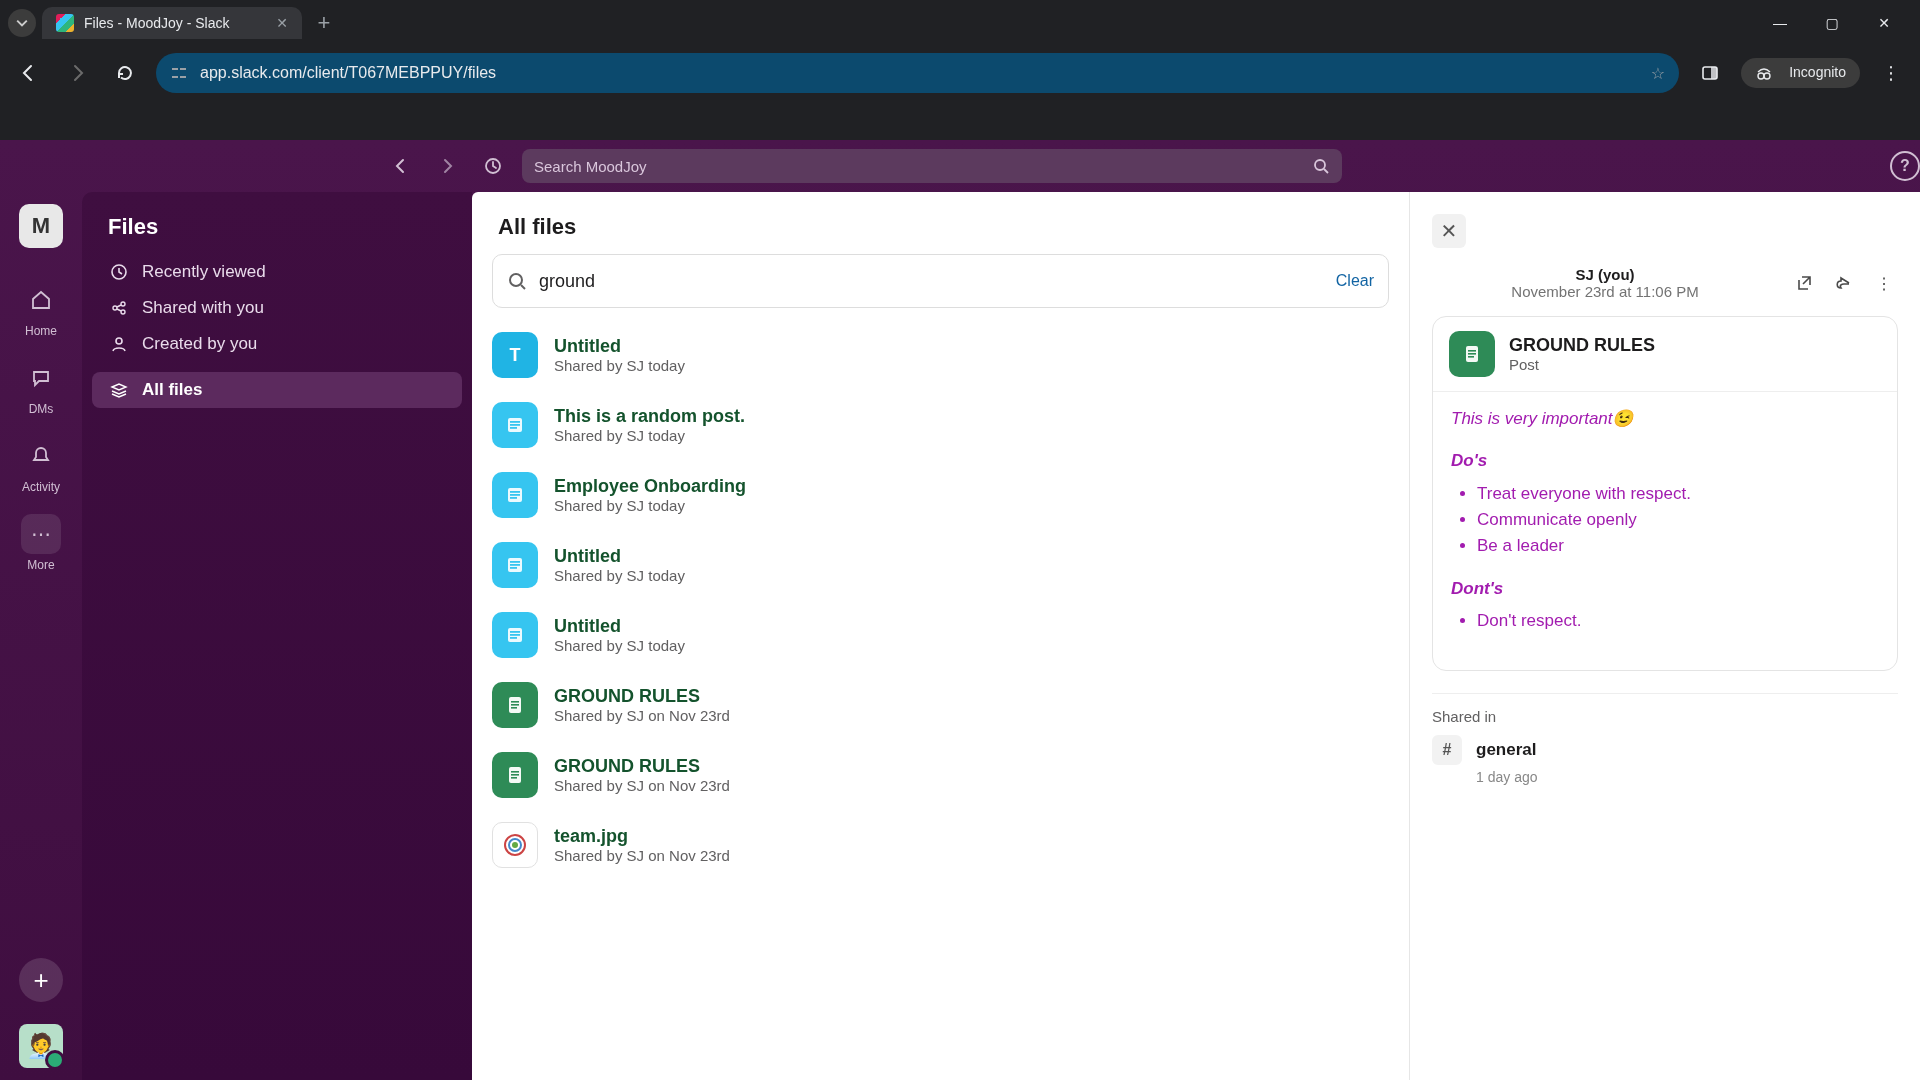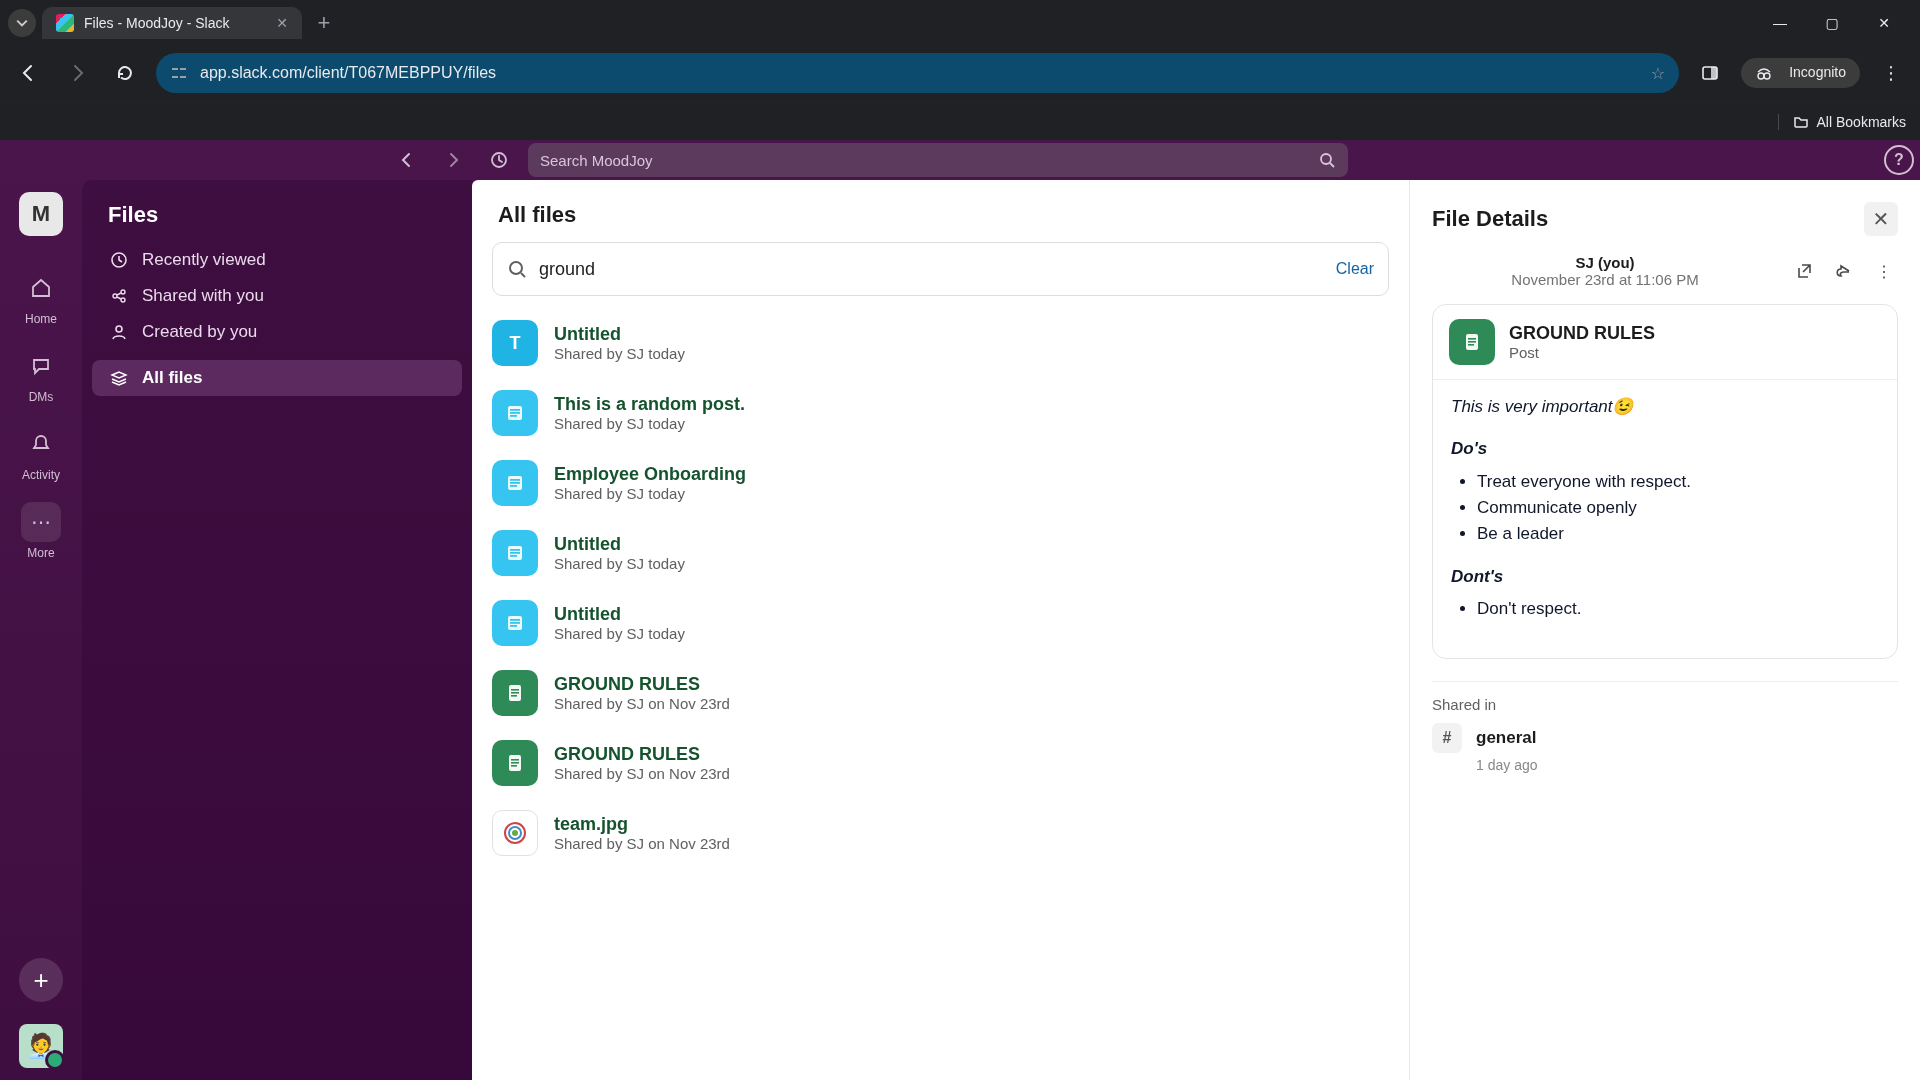--- a/index.html
+++ b/index.html
@@ -22,21 +22,21 @@
 .nav-btn.enabled { color:#e8eaed; }
 .url-bar { flex:1; background:#0c4a6e; border-radius:22px; height:40px; display:flex; align-items:center; padding:0 14px; gap:12px; color:#e8eaed;}
 .url-text { color:#e8eaed; font-size:16px; flex:1;}
 .url-icon { color:#9aa0a6; font-size:16px; }
 .incognito-chip { background:#3c3c3c; border-radius:20px; padding:6px 14px; display:flex; align-items:flex-start; gap:16px; color:#e8eaed; font-size:14px; font-weight:500;}
 .bookmark-bar { display:flex; justify-content:flex-end; align-items:center; height:38px; padding:0 14px; border-top:1px solid #3c3c3c20; }
 .all-bookmarks { color:#e8eaed; font-size:14px; display:flex; align-items:center; gap:8px; border-left:1px solid #4a4a4a; padding-left:14px;}
 
 
 .slack { position:absolute; top:140px; left:0; right:0; bottom:0; background: linear-gradient(180deg,#4a154b,#3f0e40); display:flex; flex-direction:column;}
-.slack-toolbar { height:40px; display:flex; align-items:center; padding:0 6px; gap:12px; }
+.slack-toolbar { height:52px; display:flex; align-items:center; padding:0 0; gap:12px; }
 .sp { flex:1; }
 .st-btn { width:34px; height:34px; display:flex; align-items:center; justify-content:center; color:#d1bfd3; border-radius:6px; cursor:pointer;}
 .slack-search { background:#5c3a5e; border-radius:8px; height:34px; width:820px; display:flex; align-items:center; padding:0 12px; gap:8px; color:#d9c6db; font-size:15px;}
 .slack-search .placeholder { flex:1; }
 .help-btn { margin-left:auto; width:30px; height:30px; border:2px solid #d1bfd3; border-radius:50%; color:#d1bfd3; display:flex; align-items:center; justify-content:center; font-weight:700;}
 
 .slack-body { flex:1; display:flex; min-height:0;}
 .rail { width:82px; display:flex; flex-direction:column; align-items:center; padding-top:12px; gap:8px; }
 .rail-ws { width:44px; height:44px; border-radius:10px; background:#e8e8e8; color:#333; font-size:22px; font-weight:700; display:flex; align-items:center; justify-content:center;}
 .rail-item { display:flex; flex-direction:column; align-items:center; gap:4px; color:#d1bfd3; padding:6px 0; width:64px; border-radius:10px; cursor:pointer;}
@@ -78,21 +78,21 @@
 .details-meta { display:flex; align-items:center; margin-top:18px; gap:12px;text-align:center;}
 .details-meta .who { flex:1;}
 .details-meta .who .author { font-size:15px; font-weight:700; color:#1d1c1d;}
 .details-meta .who .when { font-size:15px; color:#737373;}
 .details-meta .actbtn { width:28px; height:28px; display:flex; align-items:center; justify-content:center; color:#4a4a4a; cursor:pointer;}
 .doc-card { border:1px solid #e4e4e4; border-radius:14px; margin-top:16px; padding:0; }
 .doc-card-head { display:flex; align-items:center; gap:14px; padding:14px 16px; border-bottom:1px solid #eee;}
 .doc-card-head .dicon { width:46px; height:46px; border-radius:10px; background:#2e8b57; display:flex; align-items:center; justify-content:center; color:#fff;}
 .doc-card-head .dtxt .dtitle { font-size:18px; font-weight:800; color:#1d1c1d;}
 .doc-card-head .dtxt .dtype { font-size:15px; color:#616061;}
-.doc-card-body { padding:14px 18px 20px; font-size:17px; color:#0f172a; line-height:1.55;}
+.doc-card-body { padding:14px 18px 20px; font-size:17px; color:#a21caf; line-height:1.55;}
 .doc-card-body em { font-style:italic;}
 .doc-card-body strong { font-weight:800;}
 .doc-card-body ul { padding-left:26px; margin:6px 0 16px;}
 .shared-in { margin-top:22px; border-top:1px solid #eee; padding-top:14px;}
 .shared-in .silabel { font-size:15px; color:#616061; margin-bottom:10px;}
 .shared-in .ch { display:flex; align-items:center; gap:14px;}
 .shared-in .chicon { width:30px; height:30px; border-radius:6px; background:#f2f2f2; color:#555; display:flex; align-items:center; justify-content:center; font-weight:700;}
 .shared-in .chname { font-size:17px; font-weight:700; color:#1d1c1d;}
 .shared-in .chago { font-size:14px; color:#888; margin-left:44px; margin-top:4px;}
 
@@ -159,28 +159,20 @@
     <div class="incognito-chip">
       <svg width="18" height="18" viewBox="0 0 18 18">
           <circle cx="6" cy="12" r="3" stroke="#e8eaed" fill="none" stroke-width="1.4"></circle>
           <circle cx="12" cy="12" r="3" stroke="#e8eaed" fill="none" stroke-width="1.4"></circle>
           <path d="M3 8 Q9 2 15 8" stroke="#e8eaed" fill="none" stroke-width="1.4"></path>
         </svg>
       <span>Incognito</span>
     </div>
     <div class="nav-btn enabled">⋮</div>
   </div>
-  <div class="bookmark-bar">
-    <div class="all-bookmarks">
-      <svg width="16" height="16" viewBox="0 0 16 16">
-          <path d="M2 4h4l2 2h6v6a1 1 0 0 1-1 1H3a1 1 0 0 1-1-1V4z" stroke="#e8eaed" fill="none" stroke-width="1.5"></path>
-        </svg>
-      <span>All Bookmarks</span>
-    </div>
-  </div>
 </div>
 
 <div class="slack">
   <div class="slack-toolbar">
     <div style="width:372px"></div>
     <div class="st-btn">
       <svg width="18" height="18" viewBox="0 0 18 18">
           <path d="M11 3 L5 9 L11 15" stroke="#d1bfd3" stroke-width="2" fill="none" stroke-linecap="round"></path>
         </svg>
     </div>
@@ -402,21 +394,20 @@
               <div class="file-meta">
                 <div class="ftitle">team.jpg</div>
                 <div class="fsub">Shared by SJ on Nov 23rd</div>
               </div>
             </div>
           </div>
       </div>
 
       <div class="details-col">
         <div class="details-head">
-          <h2>File Details</h2>
           <div class="close-details">✕</div>
         </div>
         <div class="details-meta">
           <div class="who">
             <div class="author">SJ (you)</div>
             <div class="when">November 23rd at 11:06 PM</div>
           </div>
           <div class="actbtn">
               <svg width="18" height="18" viewBox="0 0 18 18">
                 <path d="M7 3h8v8M15 3L8 10M13 15H4V6" stroke="#4a4a4a" stroke-width="1.6" fill="none"></path>

